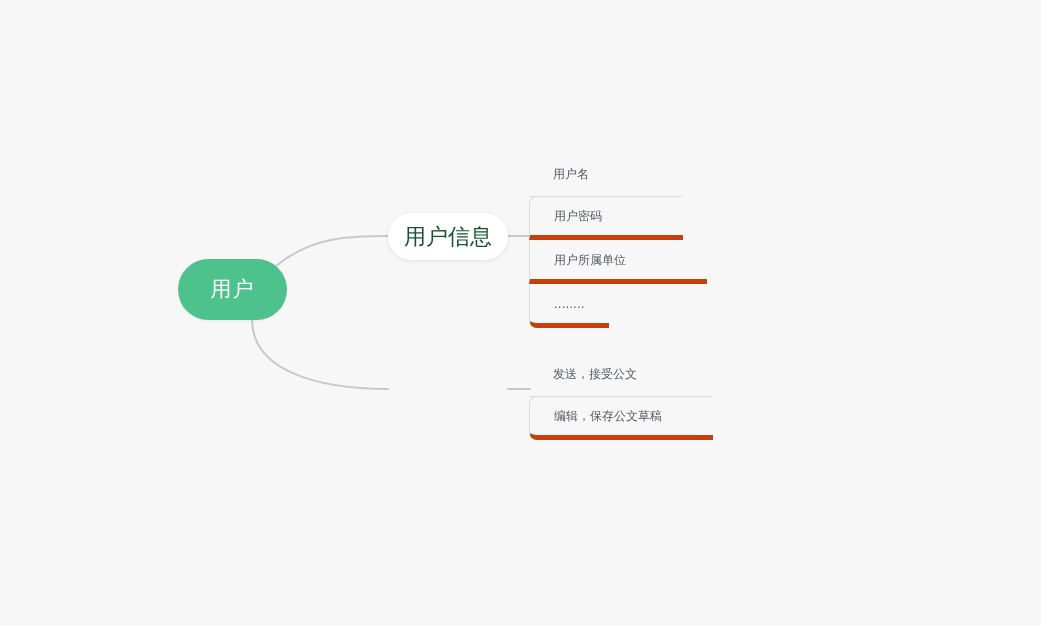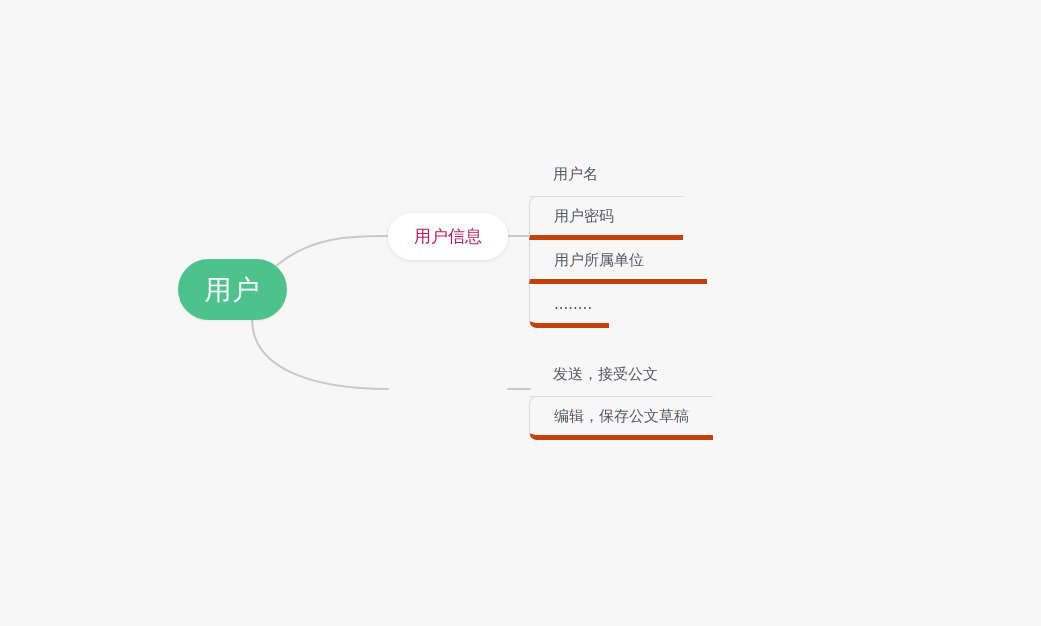--- a/index.html
+++ b/index.html
@@ -45,38 +45,38 @@
     border-radius: 31px;
     background: #4ec28c;
     display: flex;
     align-items: center;
     justify-content: center;
     z-index: 3;
     box-shadow: 0 1px 3px rgba(0,0,0,0.06);
   }
   .root-node .node-text {
     color: #ffffff;
-    font-size: 27px;
+    font-size: 21px;
     letter-spacing: 1px;
     line-height: 1;
   }
 
   
   .branch-node {
     position: absolute;
     background: #ffffff;
     display: flex;
     align-items: center;
     justify-content: center;
     z-index: 3;
     box-shadow: 0 1px 4px rgba(0,0,0,0.09);
   }
   .branch-node .node-text {
-    color: #be185d;
-    font-size: 17px;
+    color: #14532d;
+    font-size: 22px;
     line-height: 1;
   }
   #branch-info {
     left: 388px;
     top: 213px;
     width: 120px;
     height: 47px;
     border-radius: 24px;
   }
   #branch-perm {
@@ -115,21 +115,21 @@
   .leaf-item.round-bl {
     border-bottom-left-radius: 8px;
   }
 
   .leaf-label {
     position: absolute;
     left: 24px;
     top: 50%;
     transform: translateY(-50%);
     color: #55595f;
-    font-size: 15px;
+    font-size: 12px;
     line-height: 1;
     white-space: nowrap;
   }
   .leaf-item.first-leaf .leaf-label {
     left: 24px;
   }
 
   .leaf-underline {
     position: absolute;
     left: 0;

